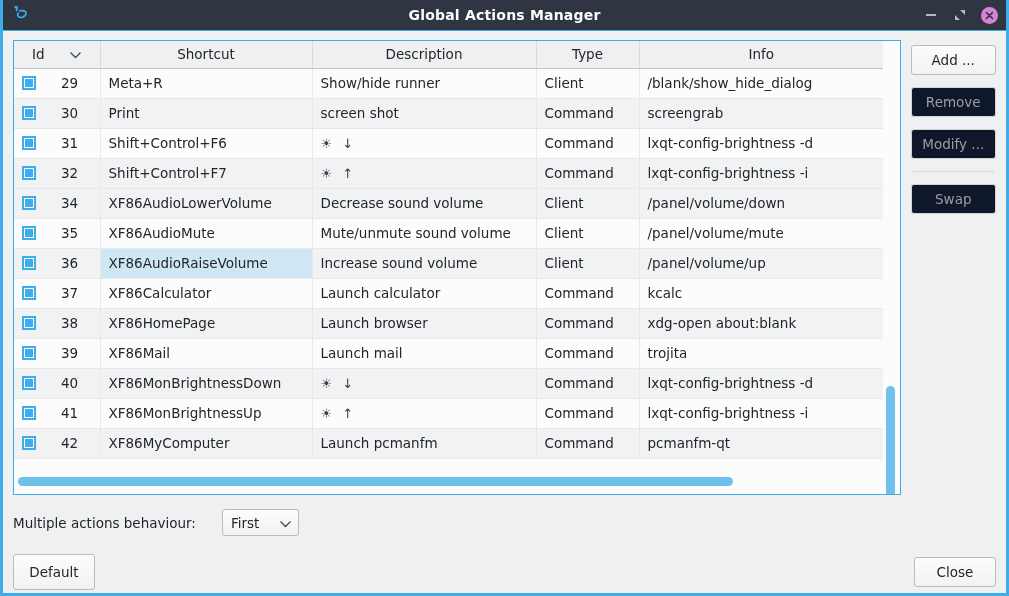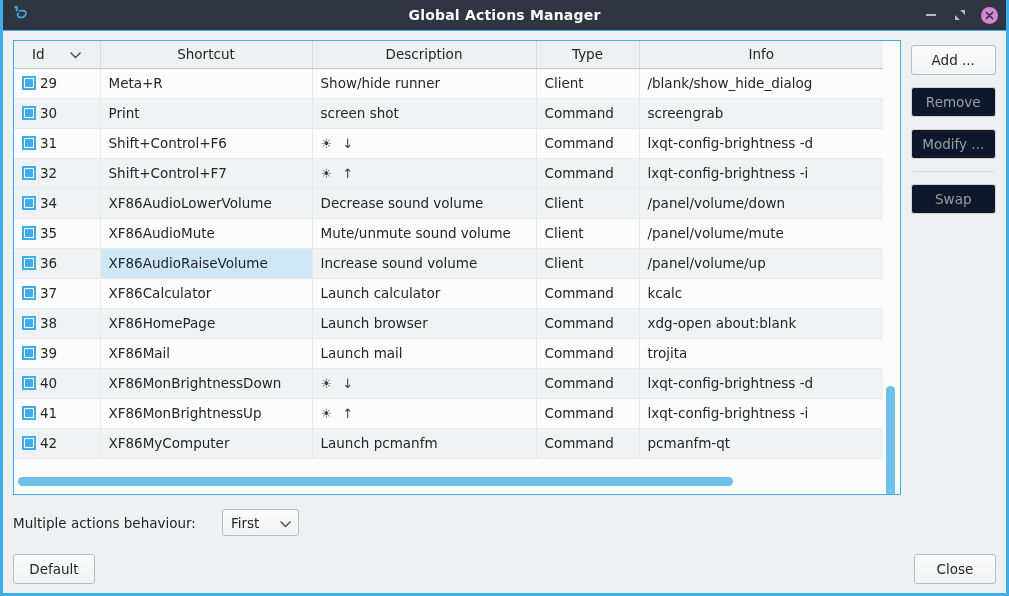--- a/index.html
+++ b/index.html
@@ -105,21 +105,21 @@
     border-bottom: 1px solid #e6e8ea;
     padding: 0 8px;
     white-space: nowrap;
     overflow: hidden;
     vertical-align: middle;
   }
   table.grid td:last-child { border-right: none; }
   tr.alt td { background: #f1f2f3; }
   tr.norm td { background: #fcfcfc; }
   td.c-id { padding-left: 6px; }
-  .idcell { display: flex; align-items: center; gap: 4px; }
+  .idcell { display: flex; align-items: center; gap: 25px; }
   .chk {
     width: 14px; height: 14px; flex: 0 0 auto;
     border: 2px solid #3daee9;
     background: #fcfcfc;
     display: flex; align-items: center; justify-content: center;
   }
   .chk i { display: block; width: 8px; height: 8px; background: #3daee9; }
   td.sel { background: #cfe7f5 !important; }
   .sym { font-size: 13px; letter-spacing: 3px; color: #3a3f44; }
 
@@ -193,21 +193,21 @@
     padding: 0 6px 0 8px;
     font-size: 13.5px; color: #232629;
     cursor: pointer;
   }
   .select .sv { flex: 1 1 auto; }
   .bottom-row2 {
     margin-top: 18px;
     display: flex; align-items: center;
   }
   .btn-wide {
-    width: 82px; height: 30px;
+    width: 82px; height: 36px;
     font-size: 13.5px; color: #232629;
     background: linear-gradient(#fcfcfc, #f1f2f3);
     border: 1px solid #b9bcbf; border-radius: 3px;
     display: flex; align-items: center; justify-content: center;
     cursor: pointer;
   }
   .btn-close {
     margin-left: auto;
     width: 82px; height: 30px;
   }

